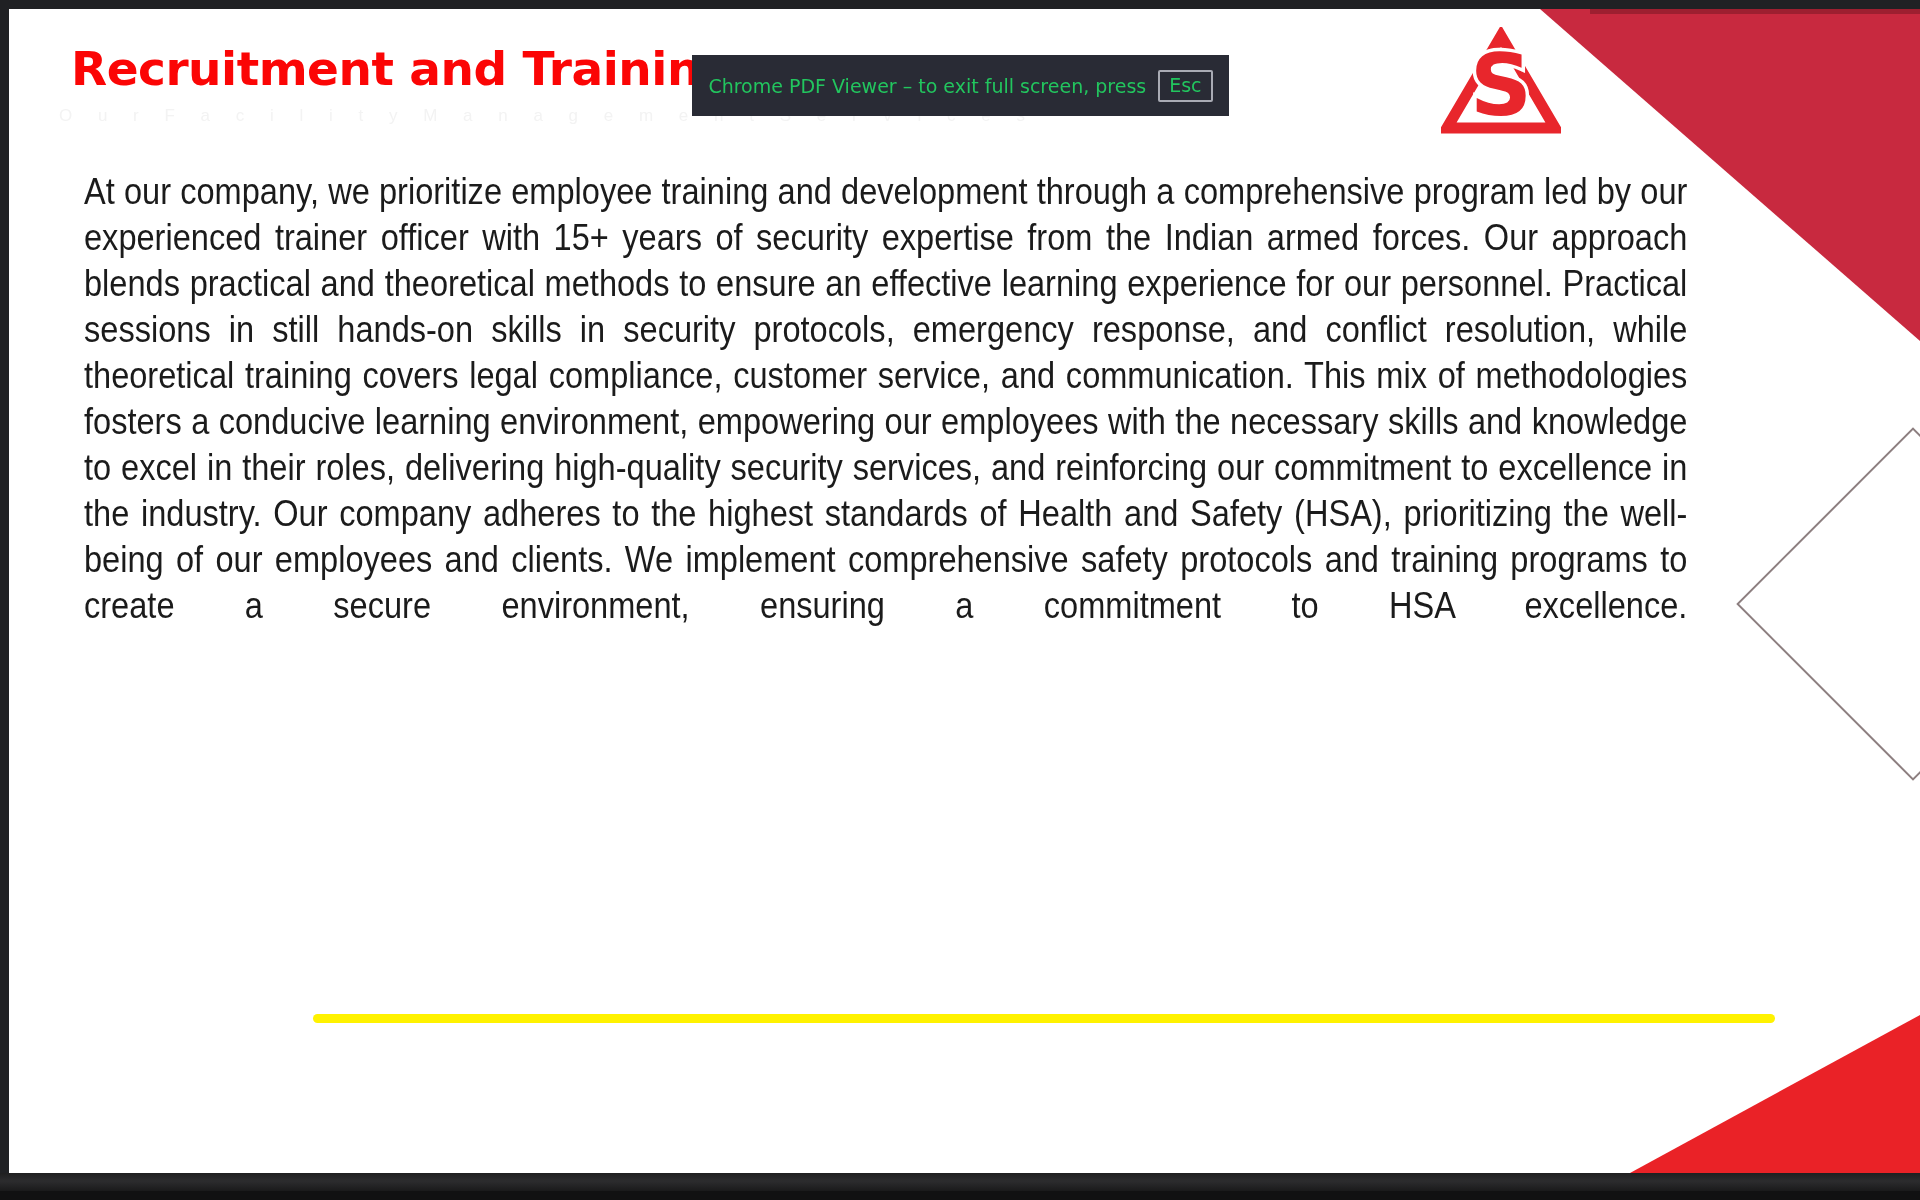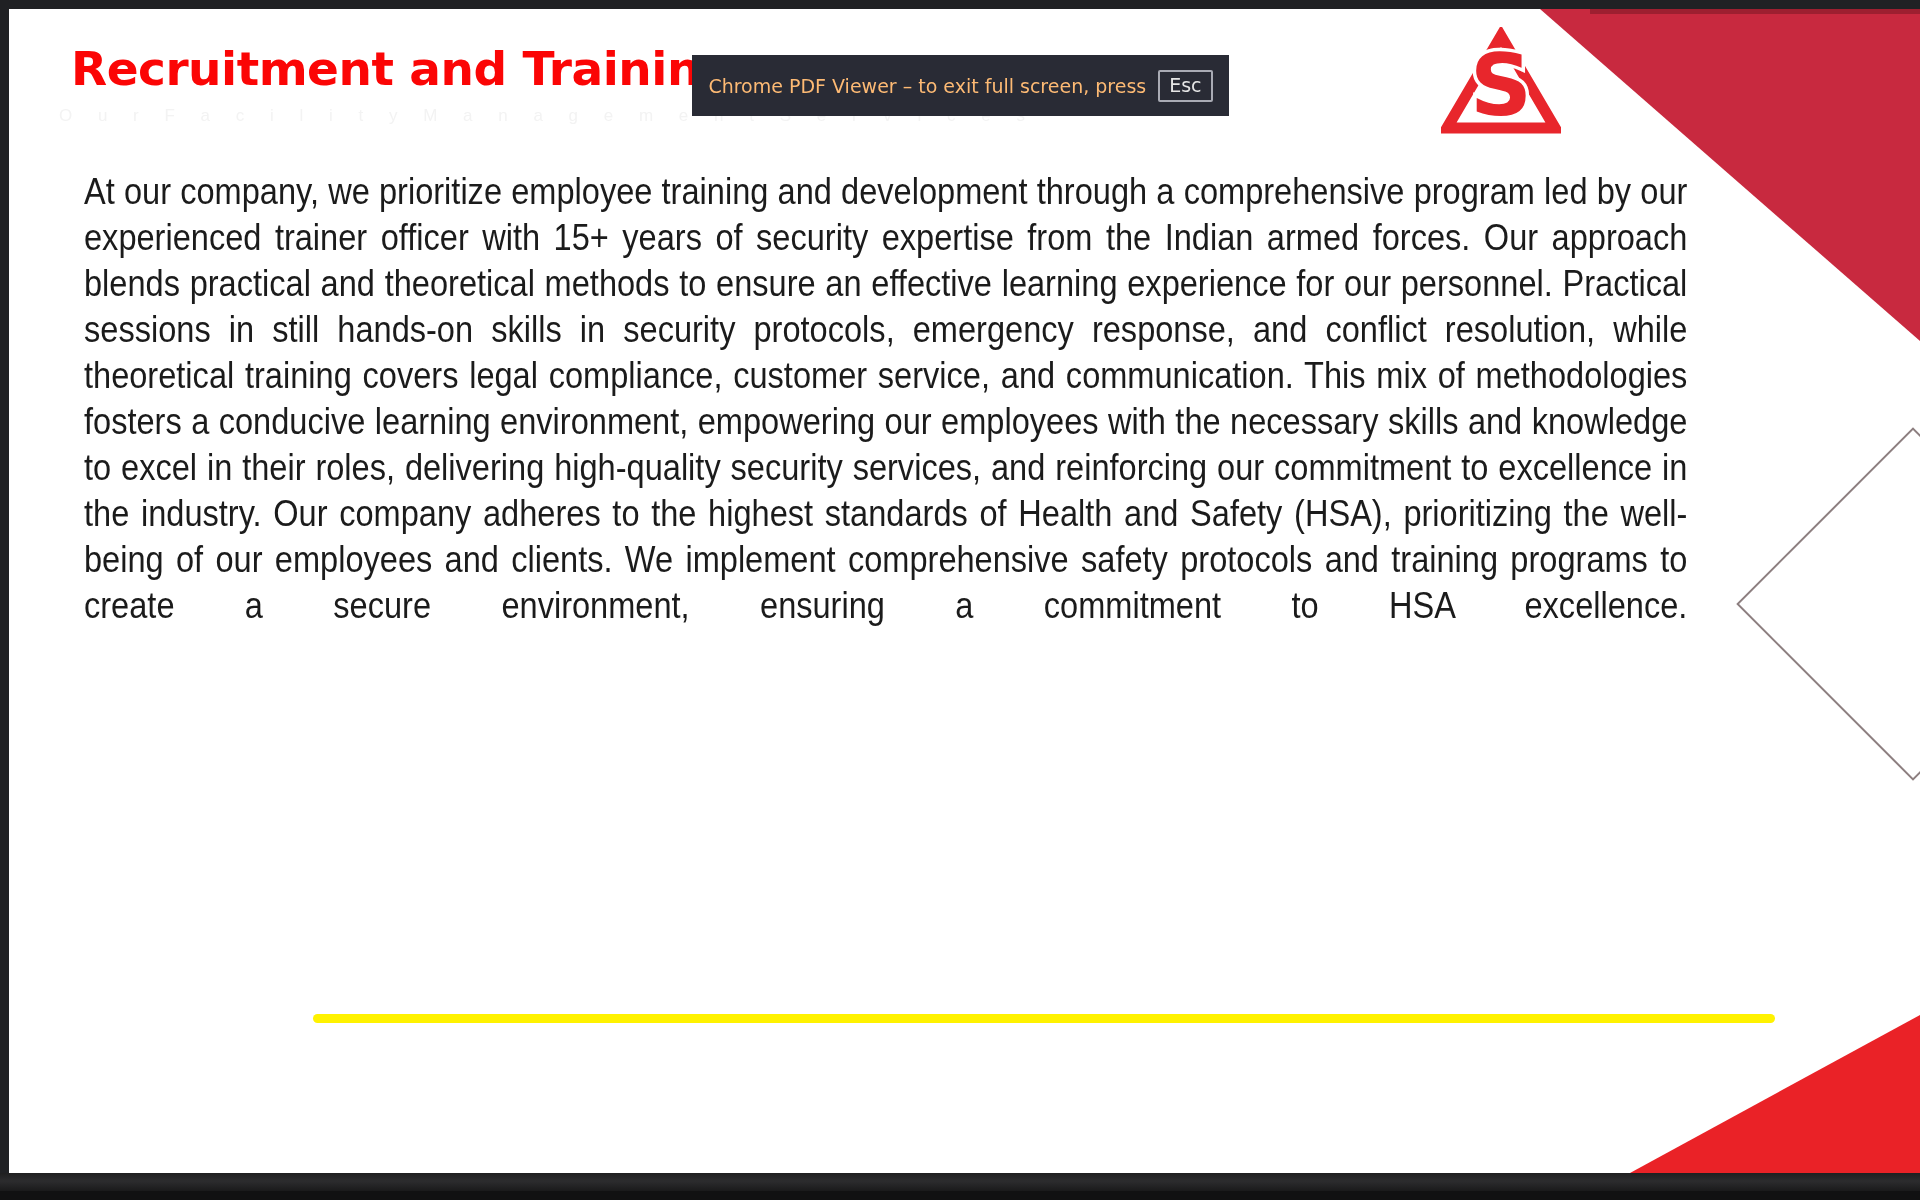--- a/index.html
+++ b/index.html
@@ -181,27 +181,27 @@
     background: #292b35;
     display: flex;
     align-items: center;
     justify-content: center;
     gap: 12px;
     z-index: 50;
   }
   #fullscreen-toast-text {
     font-family: "DejaVu Sans", sans-serif;
     font-size: 19px;
-    color: #fdba74;
+    color: #22c55e;
     white-space: nowrap;
   }
   #esc-key {
     font-family: "DejaVu Sans", sans-serif;
     font-size: 19px;
-    color: #e5e5e5;
+    color: #22c55e;
     border: 2px solid #a9abb4;
     border-radius: 2px;
     padding: 4px 9px 5px 9px;
     line-height: 1;
   }
 </style>
 </head>
 <body>
 
 <div id="browser-frame">

